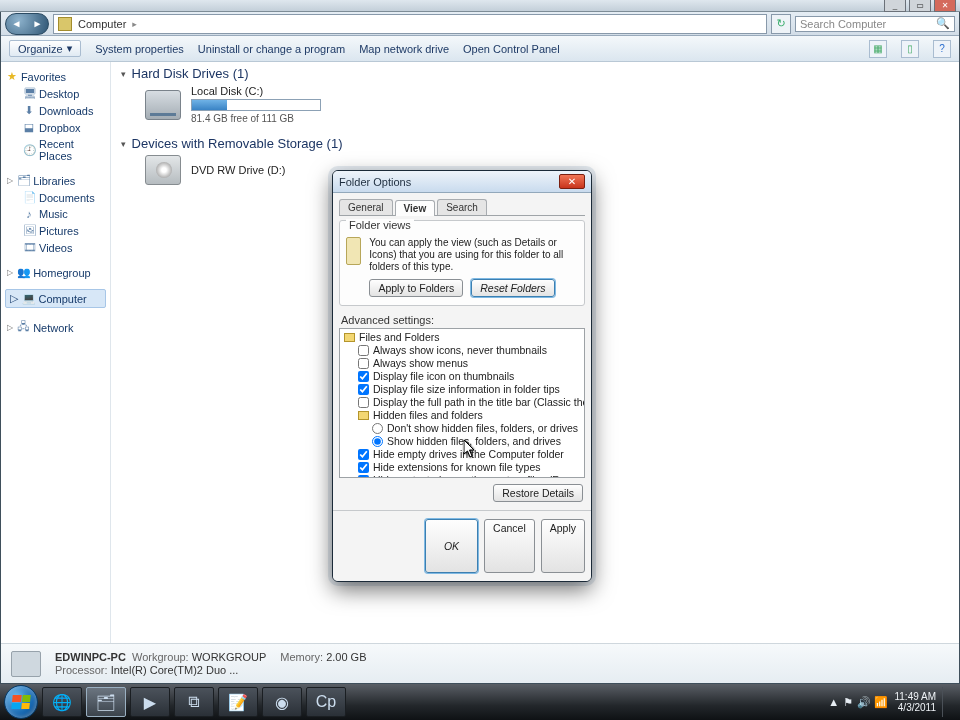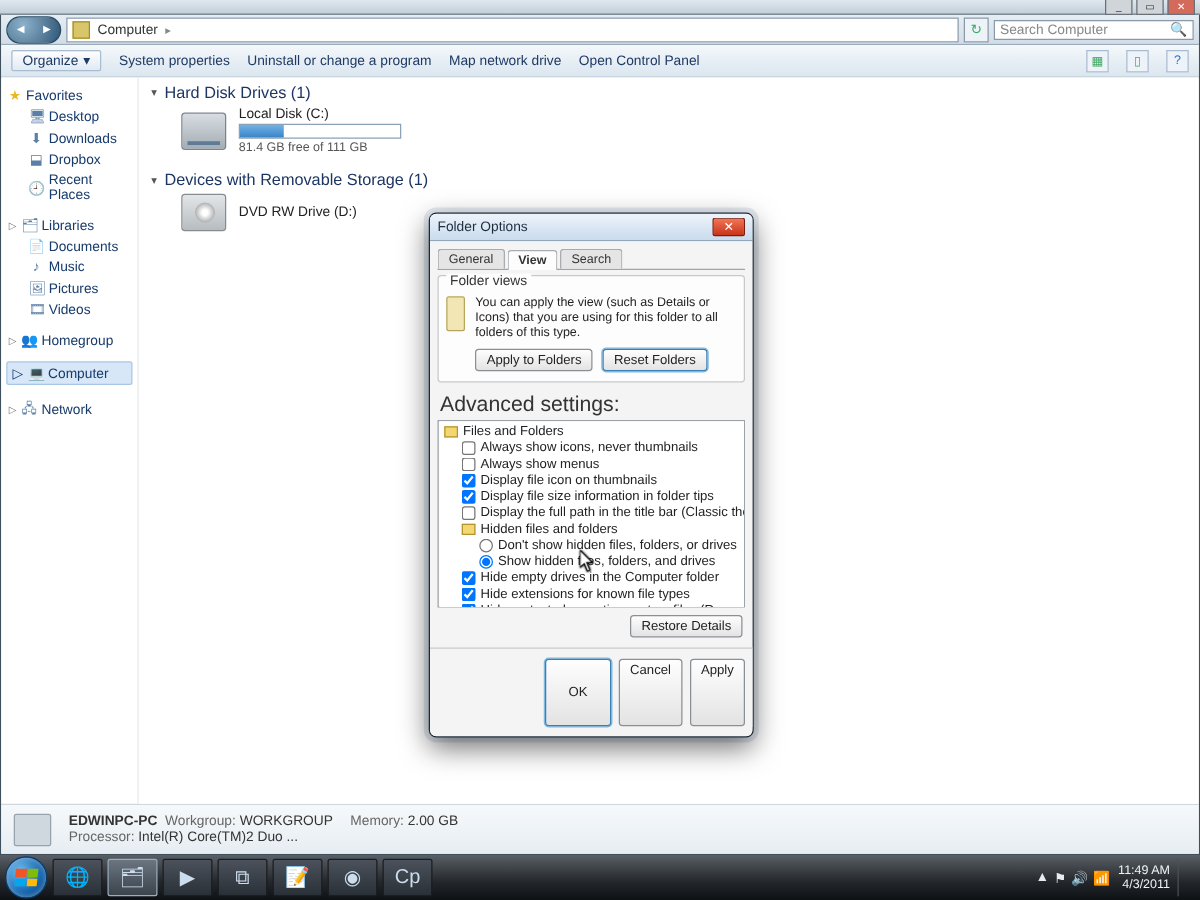--- a/index.html
+++ b/index.html
@@ -45,37 +45,37 @@
   .drive-name { color:#222; }
   .usage-bar { width:130px; height:12px; border:1px solid #8ca1b5; background:#fff; margin-top:2px; position:relative; }
   .usage-fill { position:absolute; top:0; left:0; bottom:0; width:27%; background:linear-gradient(#6fb2e6,#3a83c5); }
   .usage-text { font-size:10px; color:#555; margin-top:2px; }
   .dvd-ico { width:36px; height:30px; background:linear-gradient(#e3e6e8,#b6bcc0); border:1px solid #868c90; border-radius:3px; position:relative; }
   .dvd-ico::after { content:""; position:absolute; top:6px; left:10px; width:16px; height:16px; border-radius:50%; background:radial-gradient(circle,#fff 20%, #b0b0b0 70%); }
   .status-bar { height:40px; border-top:1px solid #cfd7dd; background:linear-gradient(#f6f9fb,#e6edf2); display:flex; align-items:center; gap:14px; padding:0 10px; font-size:11px; color:#333; }
   .status-bar .pc-ico { width:30px; height:26px; background:#cfd8df; border:1px solid #97a2ab; border-radius:2px; }
   .status-block { display:flex; flex-direction:column; line-height:13px; }
   
-  .dialog { position:absolute; top:170px; left:343px; width:260px; background:#efeff1; border:1px solid #1b2a38; border-radius:6px; box-shadow:0 8px 22px rgba(0,0,0,.55), 0 0 0 4px rgba(80,120,160,.15); overflow:hidden; z-index:20; }
+  .dialog { position:absolute; top:170px; left:332px; width:260px; background:#efeff1; border:1px solid #1b2a38; border-radius:6px; box-shadow:0 8px 22px rgba(0,0,0,.55), 0 0 0 4px rgba(80,120,160,.15); overflow:hidden; z-index:20; }
   .titlebar { height:22px; background:linear-gradient(#eef4fa,#c9dbee); display:flex; align-items:center; padding:0 6px; font-size:11px; color:#1e2e3f; border-bottom:1px solid #92a8bb; }
   .tb-gap { flex:1; }
   .close-btn { width:26px; height:15px; background:linear-gradient(#f17656,#c8341c); border:1px solid #7a1f10; border-radius:2px; color:#fff; font-size:10px; display:flex; align-items:center; justify-content:center; }
   .dlg-body { background:#f4f4f4; padding:6px 6px 8px 6px; }
   .tabs { display:flex; gap:2px; border-bottom:1px solid #9fa4a8; margin-bottom:4px; font-size:10px; }
   .tab { padding:2px 8px; background:#e5e5e5; border:1px solid #a8acb0; border-bottom:none; border-radius:3px 3px 0 0; color:#333; }
   .tab.active { background:#fdfdfd; font-weight:600; position:relative; top:1px; }
   .groupbox { border:1px solid #c6c9cc; border-radius:3px; padding:6px 6px 8px 6px; margin-bottom:8px; background:#fdfdfd; }
   .grouplabel { font-size:11px; color:#333; position:relative; top:-12px; background:#fdfdfd; padding:0 3px; display:inline-block; }
   .fv-row { display:flex; gap:8px; margin-top:-8px; }
   .fv-icon { width:32px; height:28px; background:#f1e6b4; border:1px solid #b7a659; border-radius:2px; }
   .fv-text { font-size:10px; color:#222; line-height:12px; }
   .fv-btns { display:flex; gap:8px; justify-content:center; margin-top:6px; }
   .win-btn { font-size:10.5px; padding:2px 8px; border:1px solid #8a8f94; border-radius:3px; background:linear-gradient(#fefefe,#e3e3e3); color:#222; cursor:default; }
-  .win-btn.default { border-color:#3c7fb1; box-shadow:0 0 0 1px #7fb9e3; }
-  .adv-label { font-size:17px; color:#333; margin:2px 0 2px 2px; }
+  .win-btn.default { border-color:#3c7fb1; box-shadow:0 0 0 1px #7fb9e3;font-style:italic; }
+  .adv-label { font-size:11px; color:#333; margin:2px 0 2px 2px; }
   .adv-tree { height:150px; border:1px solid #9da2a6; background:#fff; overflow-y:scroll; font-size:10.5px; color:#222; padding:2px 2px 2px 4px; }
   .adv-tree::-webkit-scrollbar { width:14px; }
   .adv-tree::-webkit-scrollbar-track { background:#e9e9e9; border-left:1px solid #c8c8c8; }
   .adv-tree::-webkit-scrollbar-thumb { background:linear-gradient(#d7e2ec,#b6c8d9); border:1px solid #8aa1b5; border-radius:2px; }
   .tree-node { display:flex; align-items:center; gap:4px; padding:0 0 1px 0; white-space:nowrap; }
   .tree-node.lv1 { padding-left:14px; }
   .tree-node.lv2 { padding-left:28px; }
   .folder-ico { width:11px; height:9px; background:#f3d773; border:1px solid #b4952c; display:inline-block; }
   .tree-node input { margin:0; width:11px; height:11px; }
   .restore-row { display:flex; justify-content:flex-end; margin:6px 2px 0 0; }

